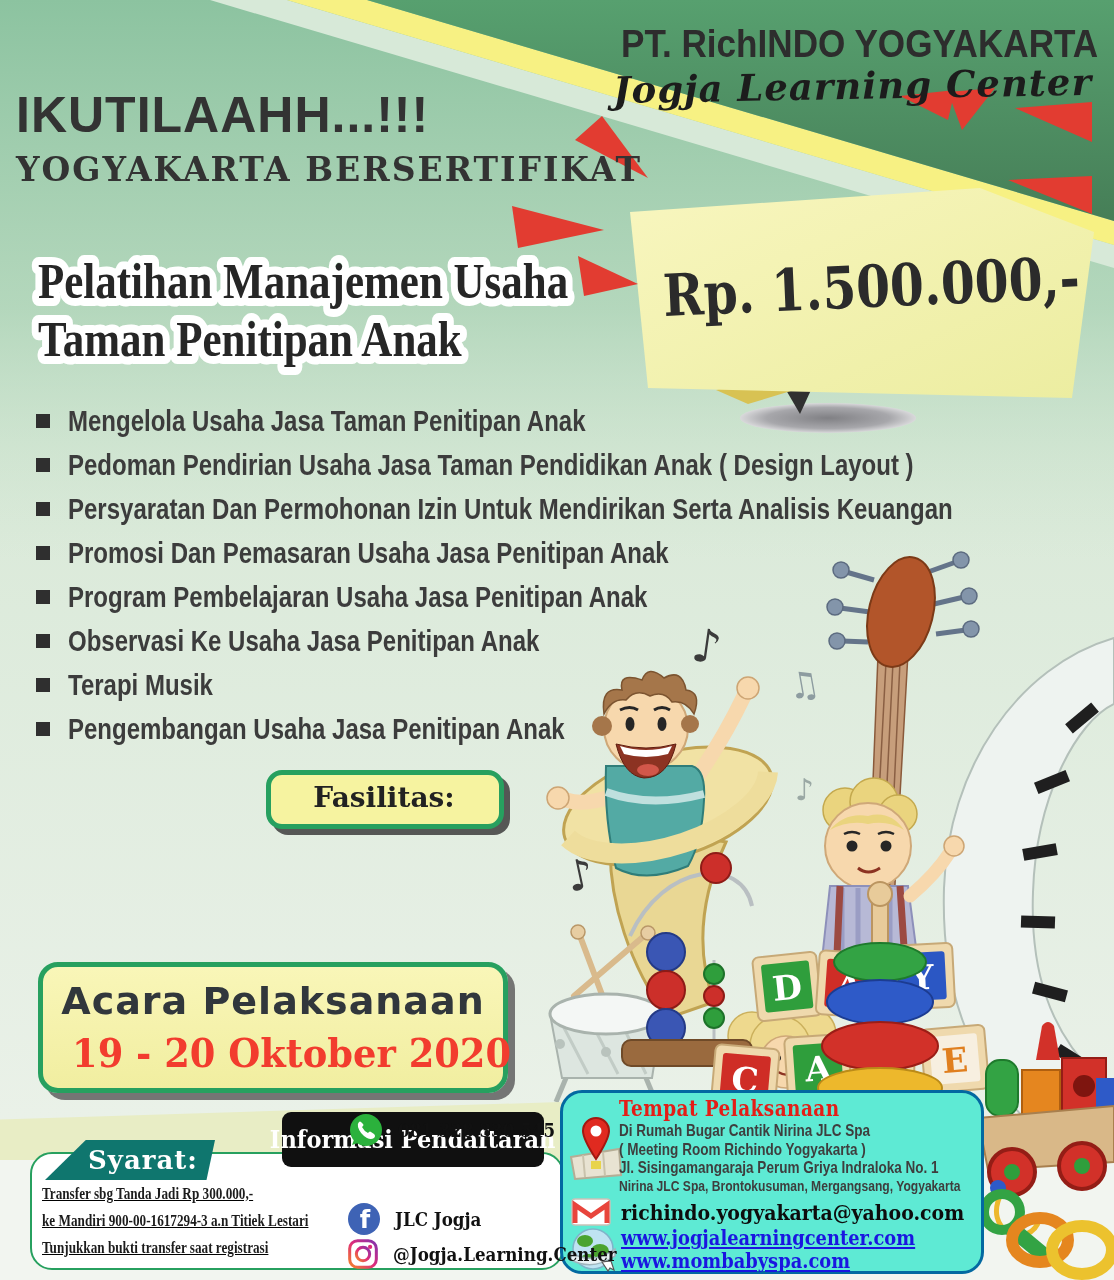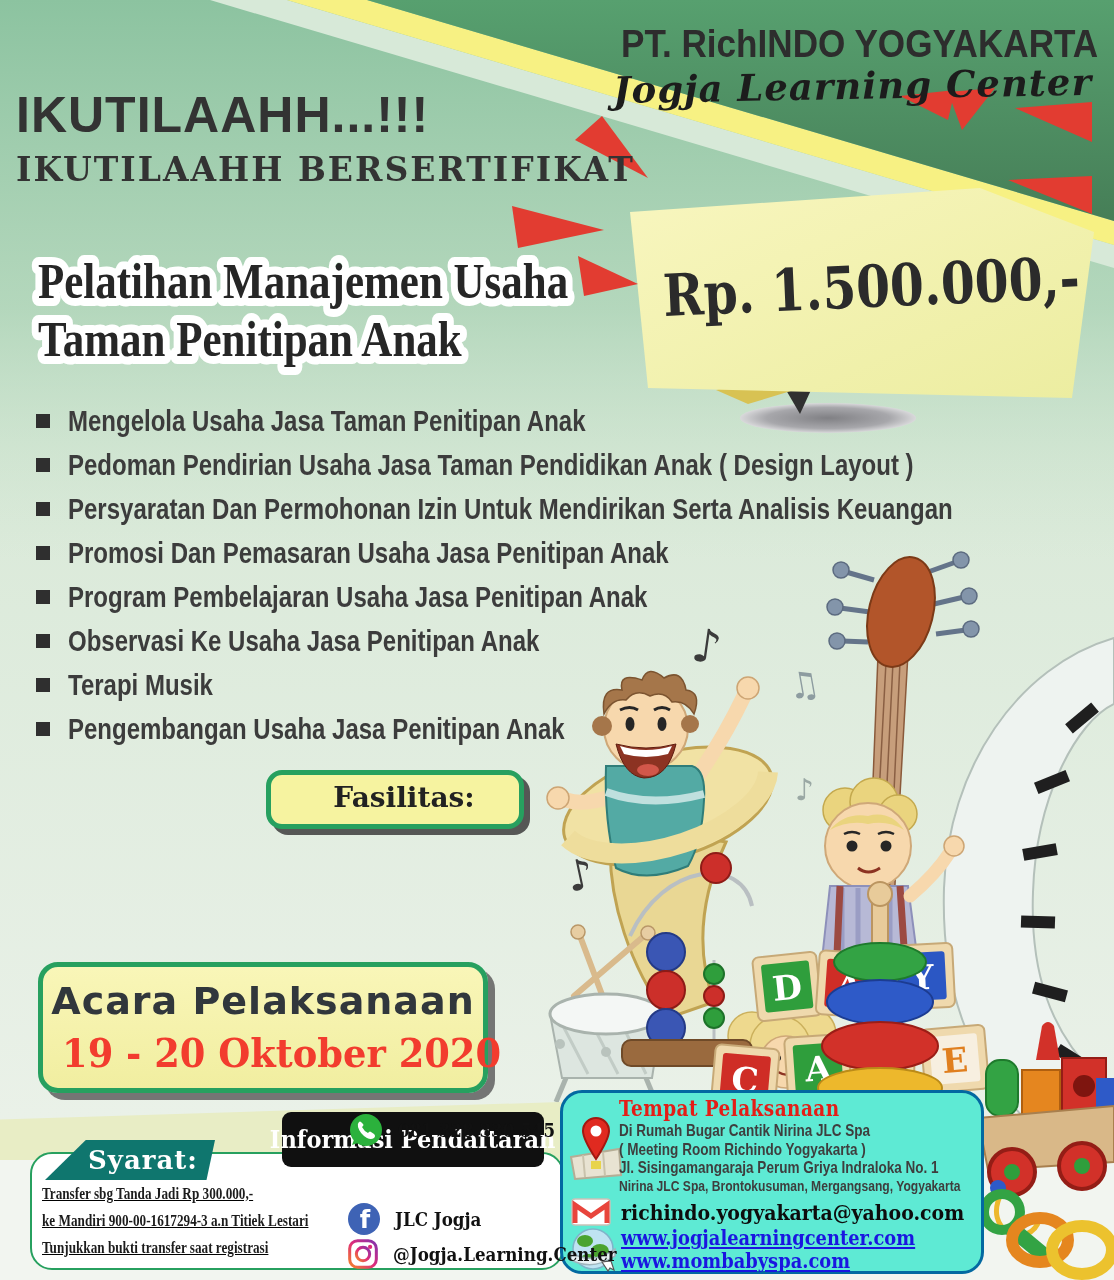--- a/index.html
+++ b/index.html
@@ -20,31 +20,31 @@
 
   
   #topics{left:36px;top:399px;list-style:none;margin:0;padding:0;}
   #topics li{display:flex;align-items:center;height:44px;}
   .sq{width:14px;height:14px;background:#2f2f2f;margin-right:18px;flex:none;}
   .topic-text{font:bold 30px "Liberation Sans",sans-serif;color:#3c3c3c;white-space:nowrap;
               display:inline-block;transform:scaleX(.8);transform-origin:0 50%;}
 
   
   #fasilitas{left:266px;top:770px;width:216px;background:#f6f3a0;border:5px solid #27a05f;
-             border-radius:16px;box-shadow:6px 6px 0 rgba(70,70,70,.9);padding:6px 0 10px 32px;}
+             border-radius:16px;box-shadow:6px 6px 0 rgba(70,70,70,.9);padding:6px 0 10px 12px;}
   .fas-title{font:bold 28px "DejaVu Serif",serif;color:#222;text-align:center;margin-right:14px;}
   #fasilitas ul{list-style:none;margin:2px 0 0;padding:0;}
   #fasilitas li{display:flex;align-items:center;height:34px;}
   .sq2{width:11px;height:11px;background:#222;margin-right:12px;flex:none;}
   .fas-item{font:bold 26px "DejaVu Serif",serif;color:#222;white-space:nowrap;}
 
   
   #acara{left:38px;top:962px;width:440px;background:linear-gradient(#f9f6b8,#f1eea0);
          border:5px solid #27a05f;border-radius:20px;box-shadow:7px 7px 0 rgba(95,95,95,.85);
-         text-align:center;padding:12px 0 12px;}
+         text-align:center;padding:12px 10px 12px;}
   .acara-title{font:bold 38px "DejaVu Sans",sans-serif;color:#31373c;letter-spacing:1px;}
   .acara-date{font:bold 40px "DejaVu Serif",serif;color:#f23c2e;margin-top:6px;display:inline-block;
               transform:scaleX(.92);white-space:nowrap;}
 
   
   #band{left:0;top:1102px;width:630px;height:58px;background:#e8edc5;
         clip-path:polygon(0% 30%,89% 0%,100% 72%,97% 100%,0% 100%);}
   #info-box{left:282px;top:1112px;width:262px;height:55px;background:#101010;border-radius:9px;
             display:flex;align-items:center;justify-content:center;}
   .info-title{font:bold 25px "DejaVu Serif",serif;color:#fff;white-space:nowrap;display:inline-block;
@@ -336,21 +336,21 @@
     <circle cx="1002" cy="1212" r="18" fill="none" stroke="#33a344" stroke-width="10"></circle>
     <polygon points="1016,1222 1052,1252 1040,1262 1006,1234" fill="#33a344"></polygon>
     <ellipse cx="1040" cy="1240" rx="28" ry="22" fill="none" stroke="#e5861f" stroke-width="12"></ellipse>
     <ellipse cx="1082" cy="1250" rx="30" ry="24" fill="none" stroke="#ecc22e" stroke-width="12"></ellipse>
   </g>
 </svg>
 
 <div class="abs z2" id="company">PT. RichINDO YOGYAKARTA</div>
 <div class="abs z2" id="brand">Jogja Learning Center</div>
 <div class="abs z2" id="headline">IKUTILAAHH...!!!</div>
-<div class="abs z2" id="subheadline">IKUTILAAHH BERSERTIFIKAT</div>
+<div class="abs z2" id="subheadline">YOGYAKARTA BERSERTIFIKAT</div>
 
 <ul class="abs z2" id="topics">
   <li>
       <span class="sq"></span>
       <span class="topic-text">Mengelola Usaha Jasa Taman Penitipan Anak</span>
     </li>
   <li>
       <span class="sq"></span>
       <span class="topic-text">Pedoman Pendirian Usaha Jasa Taman Pendidikan Anak ( Design Layout )</span>
     </li>

